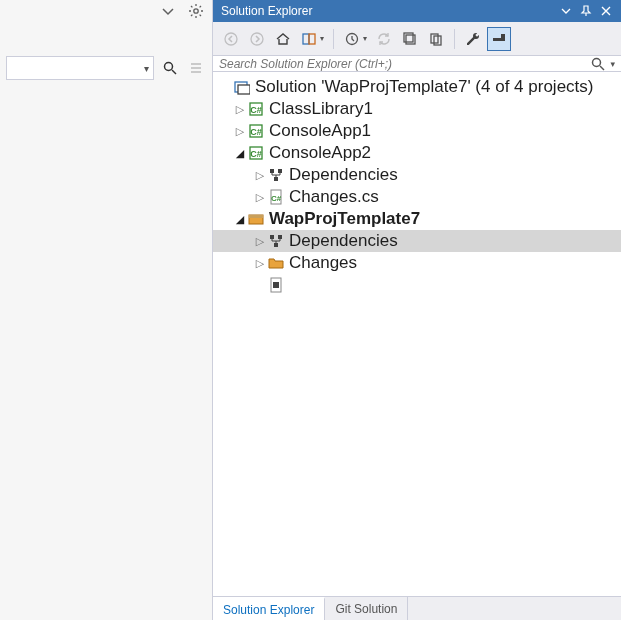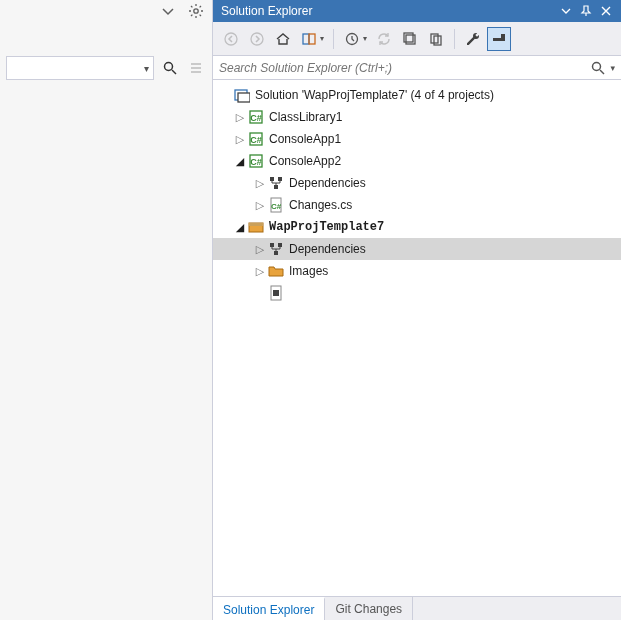--- a/index.html
+++ b/index.html
@@ -23,33 +23,33 @@
   .title-bar .title { flex: 1; }
   .title-bar .win-btn { width: 18px; height: 18px; display: inline-flex; align-items: center; justify-content: center; margin-left: 2px; }
   .title-bar svg { width: 12px; height: 12px; stroke: #fff; fill: none; }
 
   .toolbar { height: 34px; background: #eeeef2; border-bottom: 1px solid #cccedb; display: flex; align-items: center; padding: 0 6px; gap: 2px; }
   .toolbar .sep { width: 1px; height: 20px; background: #cccedb; margin: 0 4px; }
   .toolbar .tb { width: 24px; height: 24px; display: inline-flex; align-items: center; justify-content: center; border: 1px solid transparent; }
   .toolbar .tb.active { border: 1px solid #3a74b3; background: #cde2f7; }
   .toolbar .chev-small { font-size: 8px; color: #555; margin-left: -3px; margin-right: 3px; }
 
-  .search-bar { height: 24px; background: #fff; border-bottom: 1px solid #cccedb; display: flex; align-items: center; padding: 0 6px; }
+  .search-bar { height: 16px; background: #fff; border-bottom: 1px solid #cccedb; display: flex; align-items: center; padding: 0 6px; }
   .search-bar input { flex: 1; border: none; outline: none; font-size: 12px; color: #6d6d6d; background: transparent; font-style: italic; }
   .search-bar .mag { width: 20px; display:flex; align-items:center; justify-content:center; }
   .search-bar .chev { font-size: 9px; color: #555; margin-left: 2px; }
 
   .tree { flex: 1; background: #fff; overflow: auto; padding-top: 4px; }
   .tree-row { height: 22px; display: flex; align-items: center; white-space: nowrap; }
   .tree-row.selected { background: #d6d6d6; }
   .tree-row .expander { width: 14px; text-align: center; color: #6d6d6d; font-size: 11px; line-height: 1; }
   .tree-row .expander.expanded { color: #1e1e1e; }
   .tree-row .node-icon { width: 18px; height: 18px; margin-right: 4px; display: inline-flex; align-items: center; justify-content: center; flex-shrink:0; }
-  .tree-row .label { font-size: 12px; }
-  .tree-row .label.bold { font-weight: 600; font-family: Liberation Mono, monospace; }
+  .tree-row .label { font-size: 17px; }
+  .tree-row .label.bold { font-weight: 600; }
 
   .bottom-tabs { height: 24px; background: #eeeef2; border-top: 1px solid #cccedb; display: flex; align-items: stretch; }
   .bottom-tabs .tab { padding: 0 10px; display: flex; align-items: center; font-size: 12px; color: #555; border-right: 1px solid #cccedb; }
   .bottom-tabs .tab.active { background: #fff; color: #0e70c0; border-top: 2px solid transparent; }
 
   
   .sv { width: 16px; height: 16px; }
 </style>
 </head>
 <body>
@@ -278,33 +278,33 @@
         <span class="label">Dependencies</span>
       </div>
 
       <div class="tree-row" style="padding-left:40px">
         <span class="expander">▷</span>
         <span class="node-icon">
             <svg class="sv" viewBox="0 0 16 16">
               <path d="M1 4h5l1 2h8v7H1z" fill="#e8a33d" stroke="#a86a12" stroke-width="1"></path>
             </svg>
           </span>
-        <span class="label">Images</span>
+        <span class="label">Changes</span>
       </div>
 
       <div class="tree-row" style="padding-left:54px">
         <span class="node-icon">
             <svg class="sv" viewBox="0 0 16 16">
               <rect x="3" y="1" width="10" height="14" fill="#fff" stroke="#888" stroke-width="1"></rect>
               <rect x="5" y="5" width="6" height="6" fill="#414141"></rect>
             </svg>
           </span>
       </div>
 
 
     </div>
 
     <div class="bottom-tabs">
       <div class="tab active">Solution Explorer</div>
-      <div class="tab">Git Changes</div>
+      <div class="tab">Git Solution</div>
     </div>
   </div>
 </div>
 
 </body></html>

